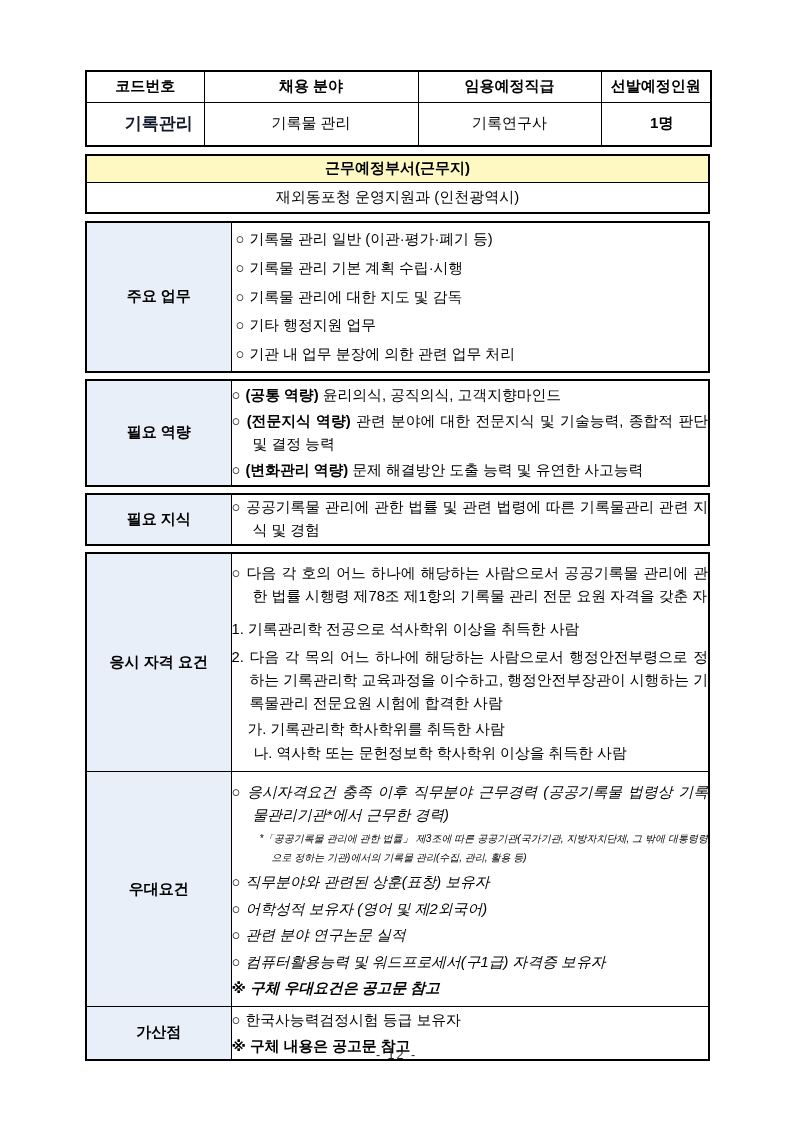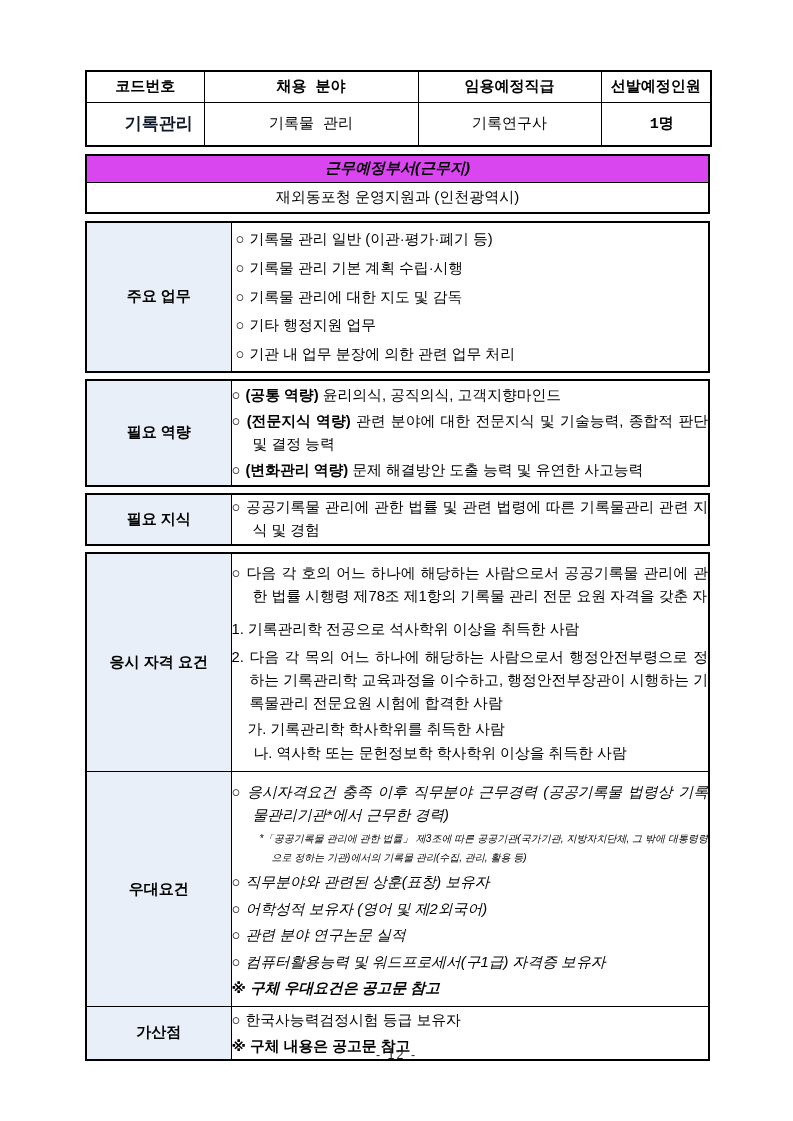--- a/index.html
+++ b/index.html
@@ -14,33 +14,33 @@
 
   table.tbl {
     width: 625px;
     border-collapse: collapse;
     border: 2px solid #000;
     table-layout: fixed;
   }
   table.tbl th, table.tbl td { border: 1px solid #000; padding: 0; }
 
   
-  .top-tbl { margin-bottom: 7px; font-family: Liberation Mono, monospace; }
+  .top-tbl { margin-bottom: 7px; }
   .top-tbl th {
     height: 31px; font-size: 15px; font-weight: bold; text-align: center;
     background: #ffffff;
   }
   .top-tbl td { height: 44px; text-align: center; font-size: 15px; vertical-align: middle; }
   .top-tbl td.code { color: #0f172a; font-weight: bold; font-size: 17px; padding-left: 27px; }
   .top-tbl td.count { font-weight: bold; font-size: 15px; padding-left: 12px; }
 
   
   .dept-tbl { margin-bottom: 7px; }
   .dept-tbl td { text-align: center; vertical-align: middle; font-size: 15px; }
-  .dept-tbl td.hdr { height: 27px; font-weight: bold; background: #d946ef; font-style: italic; }
+  .dept-tbl td.hdr { height: 27px; font-weight: bold; background: #fef9c3; }
   .dept-tbl td.val { height: 31px; }
 
   
   .main-tbl { margin-bottom: 6px; }
   .label-cell {
     width: 145px; background: #e9eff8;
     text-align: center; vertical-align: middle;
     font-weight: bold; font-size: 15px;
   }
   .content-cell {

